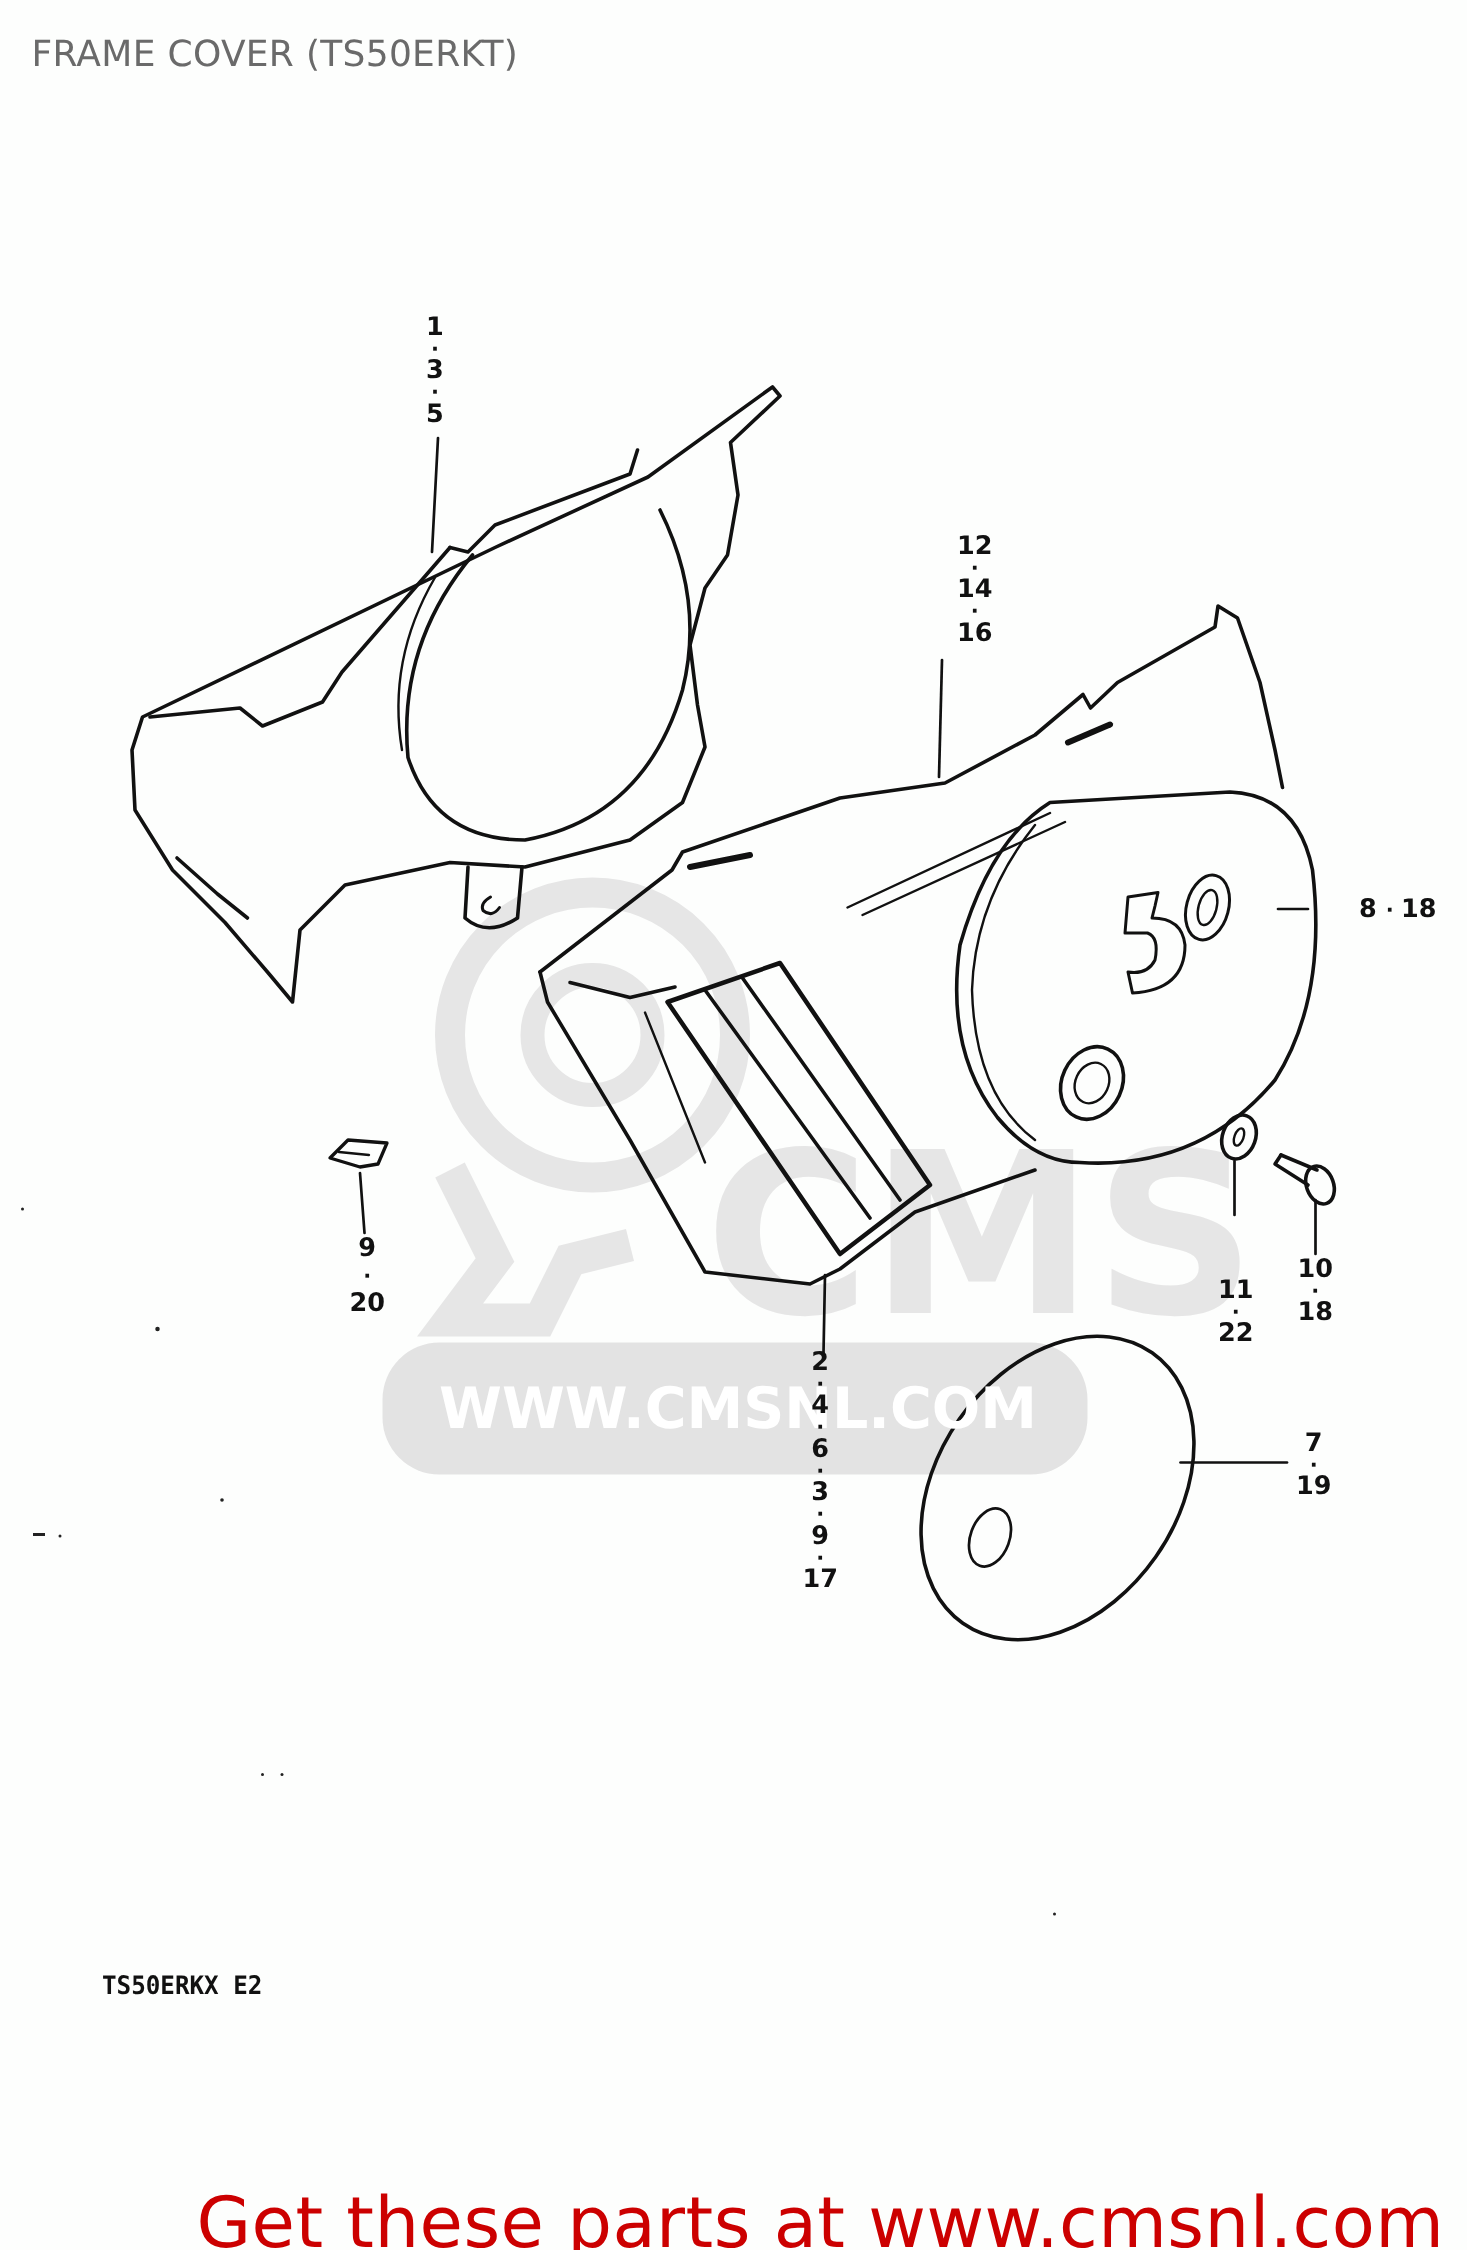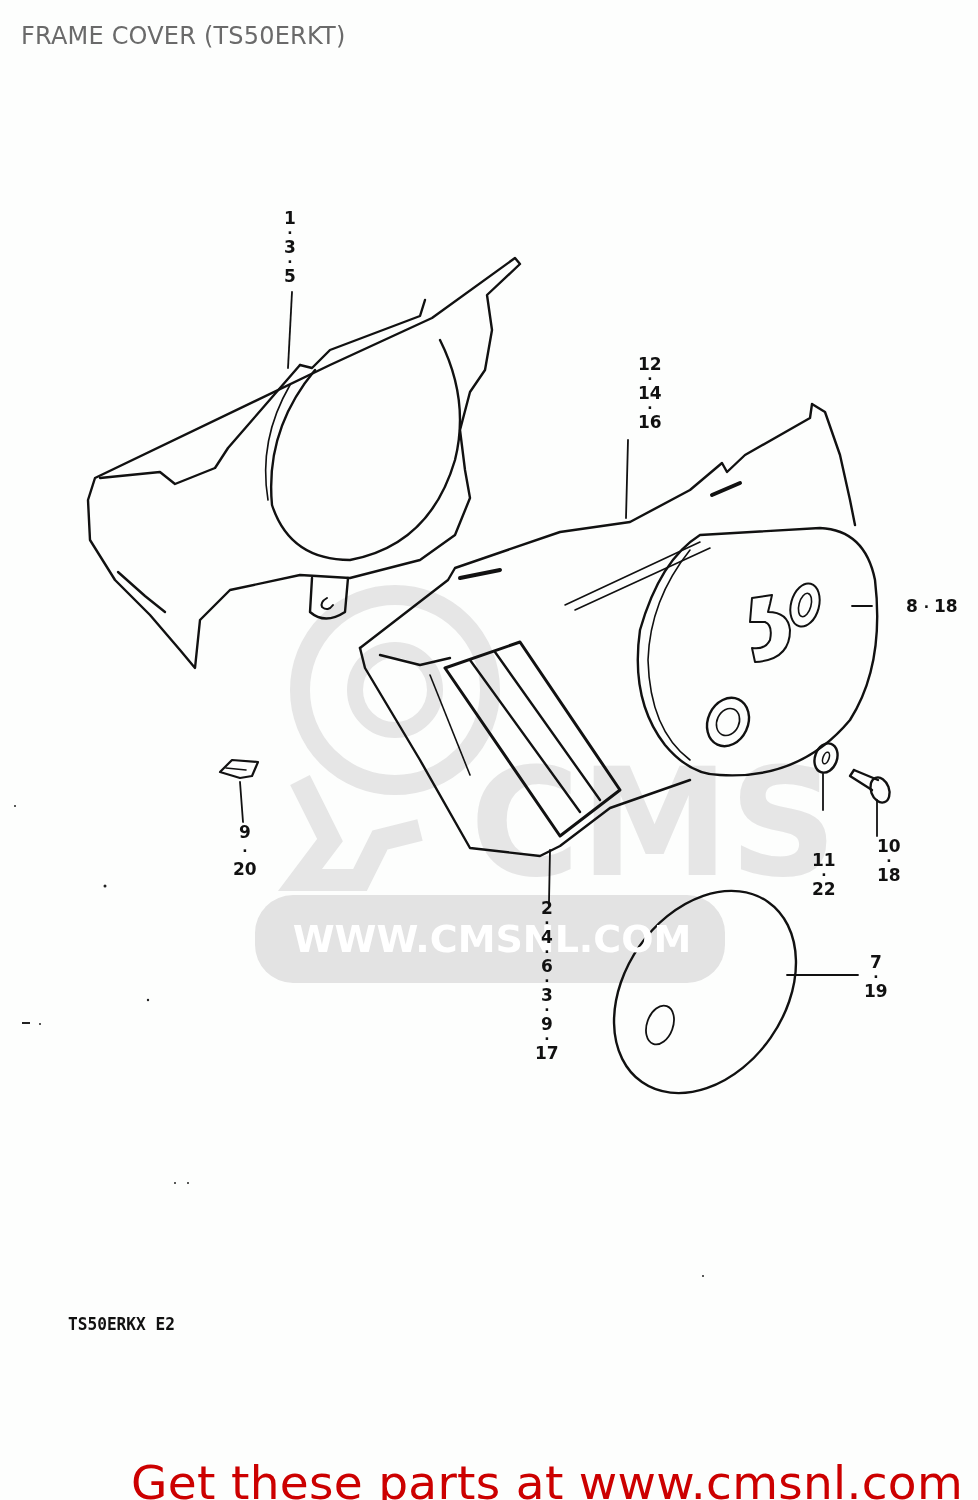--- a/index.html
+++ b/index.html
@@ -153,21 +153,21 @@
   <span class="sep" style="line-height:20px;">·</span>
   <span class="num">20</span>
 </div>
 
 <div class="callout" style="left:812px; top:852px;">
   <span class="num">11</span>
   <span class="sep">·</span>
   <span class="num">22</span>
 </div>
 
-<div class="callout" style="left:865px; top:838px;margin-left:12px;">
+<div class="callout" style="left:865px; top:838px;">
   <span class="num">10</span>
   <span class="sep">·</span>
   <span class="num">18</span>
 </div>
 
 <div class="callout" style="left:535px; top:900px;">
   <span class="num">2</span>
   <span class="sep">·</span>
   <span class="num">4</span>
   <span class="sep">·</span>

